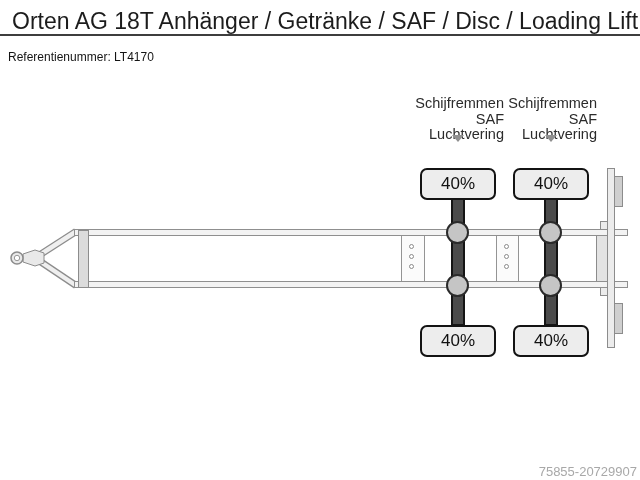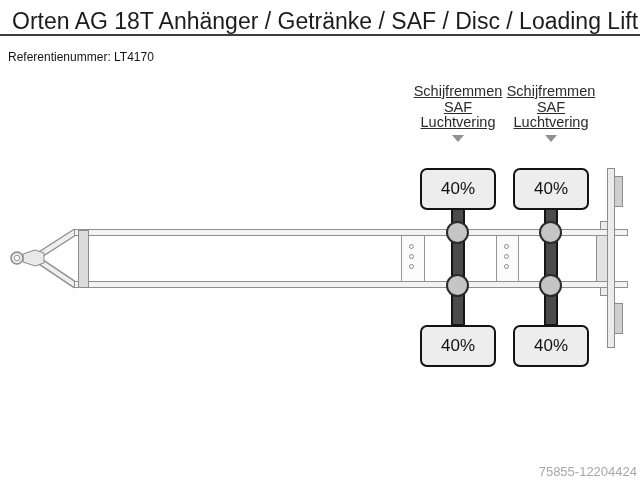--- a/index.html
+++ b/index.html
@@ -4,43 +4,43 @@
 <style>
   html,body{margin:0;padding:0;background:#fff;}
   #page{position:relative;width:640px;height:480px;background:#ffffff;overflow:hidden;
         font-family:"Liberation Sans",sans-serif;}
   .abs{position:absolute;box-sizing:border-box;}
   
   #title{left:12px;top:8px;font-size:23px;line-height:26px;color:#1c1c1c;white-space:nowrap;}
   #divider{left:0;top:34px;width:640px;height:2px;background:#3d3d3d;}
   #refnum{left:8px;top:50px;font-size:12px;color:#141414;}
   
-  .axle-label{top:84px;width:92px;text-align:center;font-size:14.5px;line-height:15.5px;
-              color:#2b2b2b;white-space:nowrap;z-index:5;text-decoration:underline;}
+  .axle-label{top:96px;width:92px;text-align:right;font-size:14.5px;line-height:15.5px;
+              color:#2b2b2b;white-space:nowrap;z-index:5;}
   .down-arrow{width:0;height:0;border-left:6px solid transparent;border-right:6px solid transparent;
               border-top:7px solid #909090;top:135px;z-index:5;}
   
   .rail{left:74px;width:554px;height:7px;background:#f3f3f3;border:1px solid #8f8f8f;z-index:1;}
   #rail-top{top:229px;} #rail-bottom{top:281px;}
   .member{background:#fbfbfb;border:1px solid #949494;z-index:0;}
   #front-band{left:78px;top:230px;width:11px;height:58px;background:#dbdbdb;border:1px solid #8c8c8c;z-index:2;}
   #member-a{left:401px;top:233px;width:24px;height:50px;}
   #member-b{left:496px;top:233px;width:23px;height:50px;}
   .hole{width:5px;height:5px;border-radius:50%;background:#ffffff;border:1px solid #8a8a8a;z-index:1;}
   
   #rear-plate{left:596px;top:233px;width:12px;height:50px;background:#e3e3e3;border:1px solid #8c8c8c;z-index:0;}
   .rear-tab{left:600px;width:12px;height:10px;background:#ececec;border:1px solid #8c8c8c;z-index:0;}
   #rear-tab-top{top:221px;} #rear-tab-bottom{top:286px;}
   #rear-bar{left:607px;top:168px;width:8px;height:180px;background:#ececec;border:1px solid #8c8c8c;z-index:2;}
   .rear-block{left:614px;width:9px;height:31px;background:#cfcfcf;border:1px solid #8c8c8c;z-index:2;}
   #rear-block-top{top:176px;} #rear-block-bottom{top:303px;}
   
   .axle-bar{top:190px;width:14px;height:136px;background:#4b4b4b;border:2px solid #151515;z-index:2;}
   .bellow{width:23px;height:23px;border-radius:50%;background:#c5c5c5;border:2px solid #2b2b2b;z-index:3;}
-  .wheel{width:76px;height:42px;background:#ededed;border:2.5px solid #131313;border-radius:7px;
+  .wheel{width:76px;height:32px;background:#ededed;border:2.5px solid #131313;border-radius:7px;
          z-index:4;display:flex;align-items:center;justify-content:center;
          font-size:17px;color:#111;}
   .wheel-top{top:168px;} .wheel-bottom{top:325px;}
   
   #listing-id{right:3px;top:464px;font-size:13px;color:#a8a8a8;}
 </style>
 </head>
 <body>
 
 <div id="page">
@@ -99,15 +99,15 @@
   <div class="abs bellow" style="left:446px;top:274px;"></div>
   <div class="abs wheel wheel-top" style="left:420px;">40%</div>
   <div class="abs wheel wheel-bottom" style="left:420px;">40%</div>
 
   <div class="abs axle-bar" style="left:544px;"></div>
   <div class="abs bellow" style="left:539px;top:221px;"></div>
   <div class="abs bellow" style="left:539px;top:274px;"></div>
   <div class="abs wheel wheel-top" style="left:513px;">40%</div>
   <div class="abs wheel wheel-bottom" style="left:513px;">40%</div>
 
-  <div class="abs" id="listing-id">75855-12204424</div>
+  <div class="abs" id="listing-id">75855-20729907</div>
 
 </div>
 
 </body></html>

